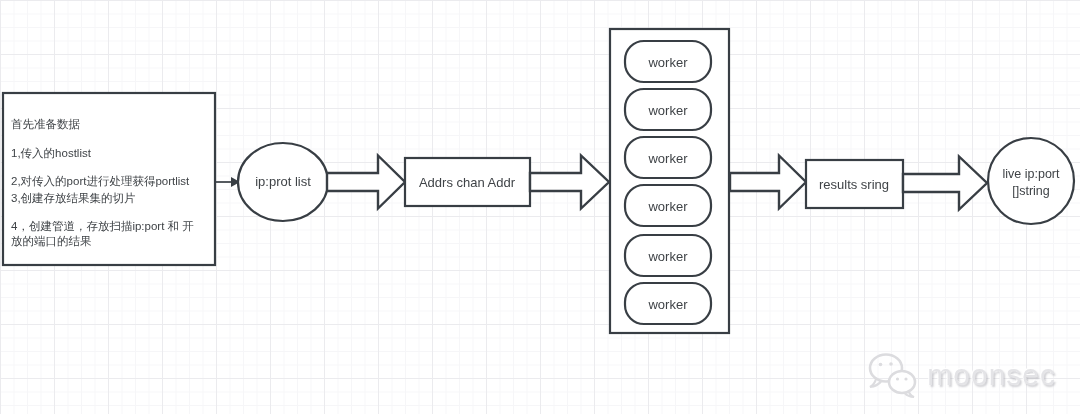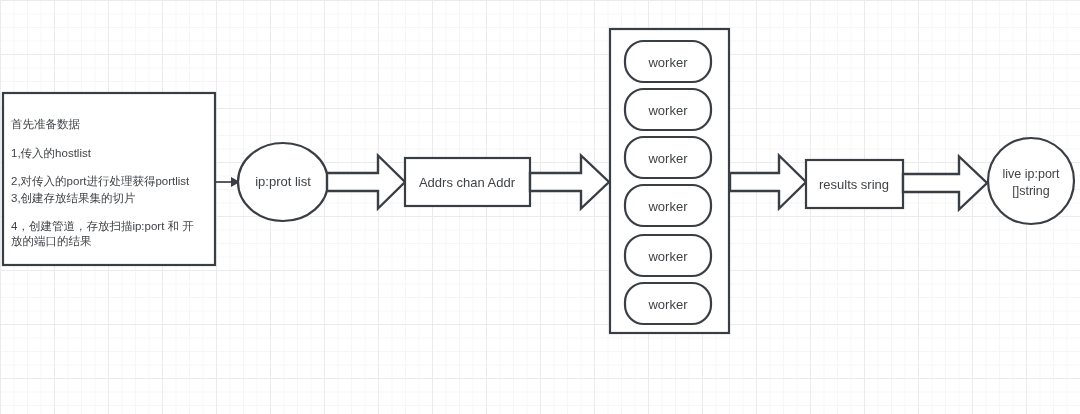--- a/index.html
+++ b/index.html
@@ -110,14 +110,31 @@
 
     <path class="blockarrow" d="M903,174 L959,174 L959,156.5 L987,183 L959,209.5 L959,192 L903,192 Z"></path>
 
     <g>
       <circle class="shape" cx="1031" cy="181" r="43"></circle>
       <text class="lbl-sm" x="1031" y="178">live ip:port</text>
       <text class="lbl-sm" x="1031" y="195">[]string</text>
     </g>
   </svg>
 
+  <div id="watermark">
+    <svg width="54" height="50" viewBox="0 0 54 50">
+      <g fill="none" stroke="#dcdcdf" stroke-width="2.6">
+        <ellipse cx="21" cy="18" rx="16" ry="13.5"></ellipse>
+        <path d="M11,29 Q9.5,34.5 5,37 Q12.5,36 16,31.5" stroke-width="2.2"></path>
+        <ellipse cx="37" cy="32" rx="13" ry="11" fill="#ffffff"></ellipse>
+        <path d="M43.5,41 Q45,45.5 49,47 Q43,46.5 40,43.5" stroke-width="2.2"></path>
+      </g>
+      <g fill="#dcdcdf">
+        <circle cx="15.5" cy="14.5" r="1.8"></circle>
+        <circle cx="26" cy="14" r="1.8"></circle>
+        <circle cx="32.5" cy="29" r="1.6"></circle>
+        <circle cx="41" cy="29" r="1.6"></circle>
+      </g>
+    </svg>
+    <span class="wm-text">moonsec</span>
+  </div>
 
 </div>
 
 </body></html>

